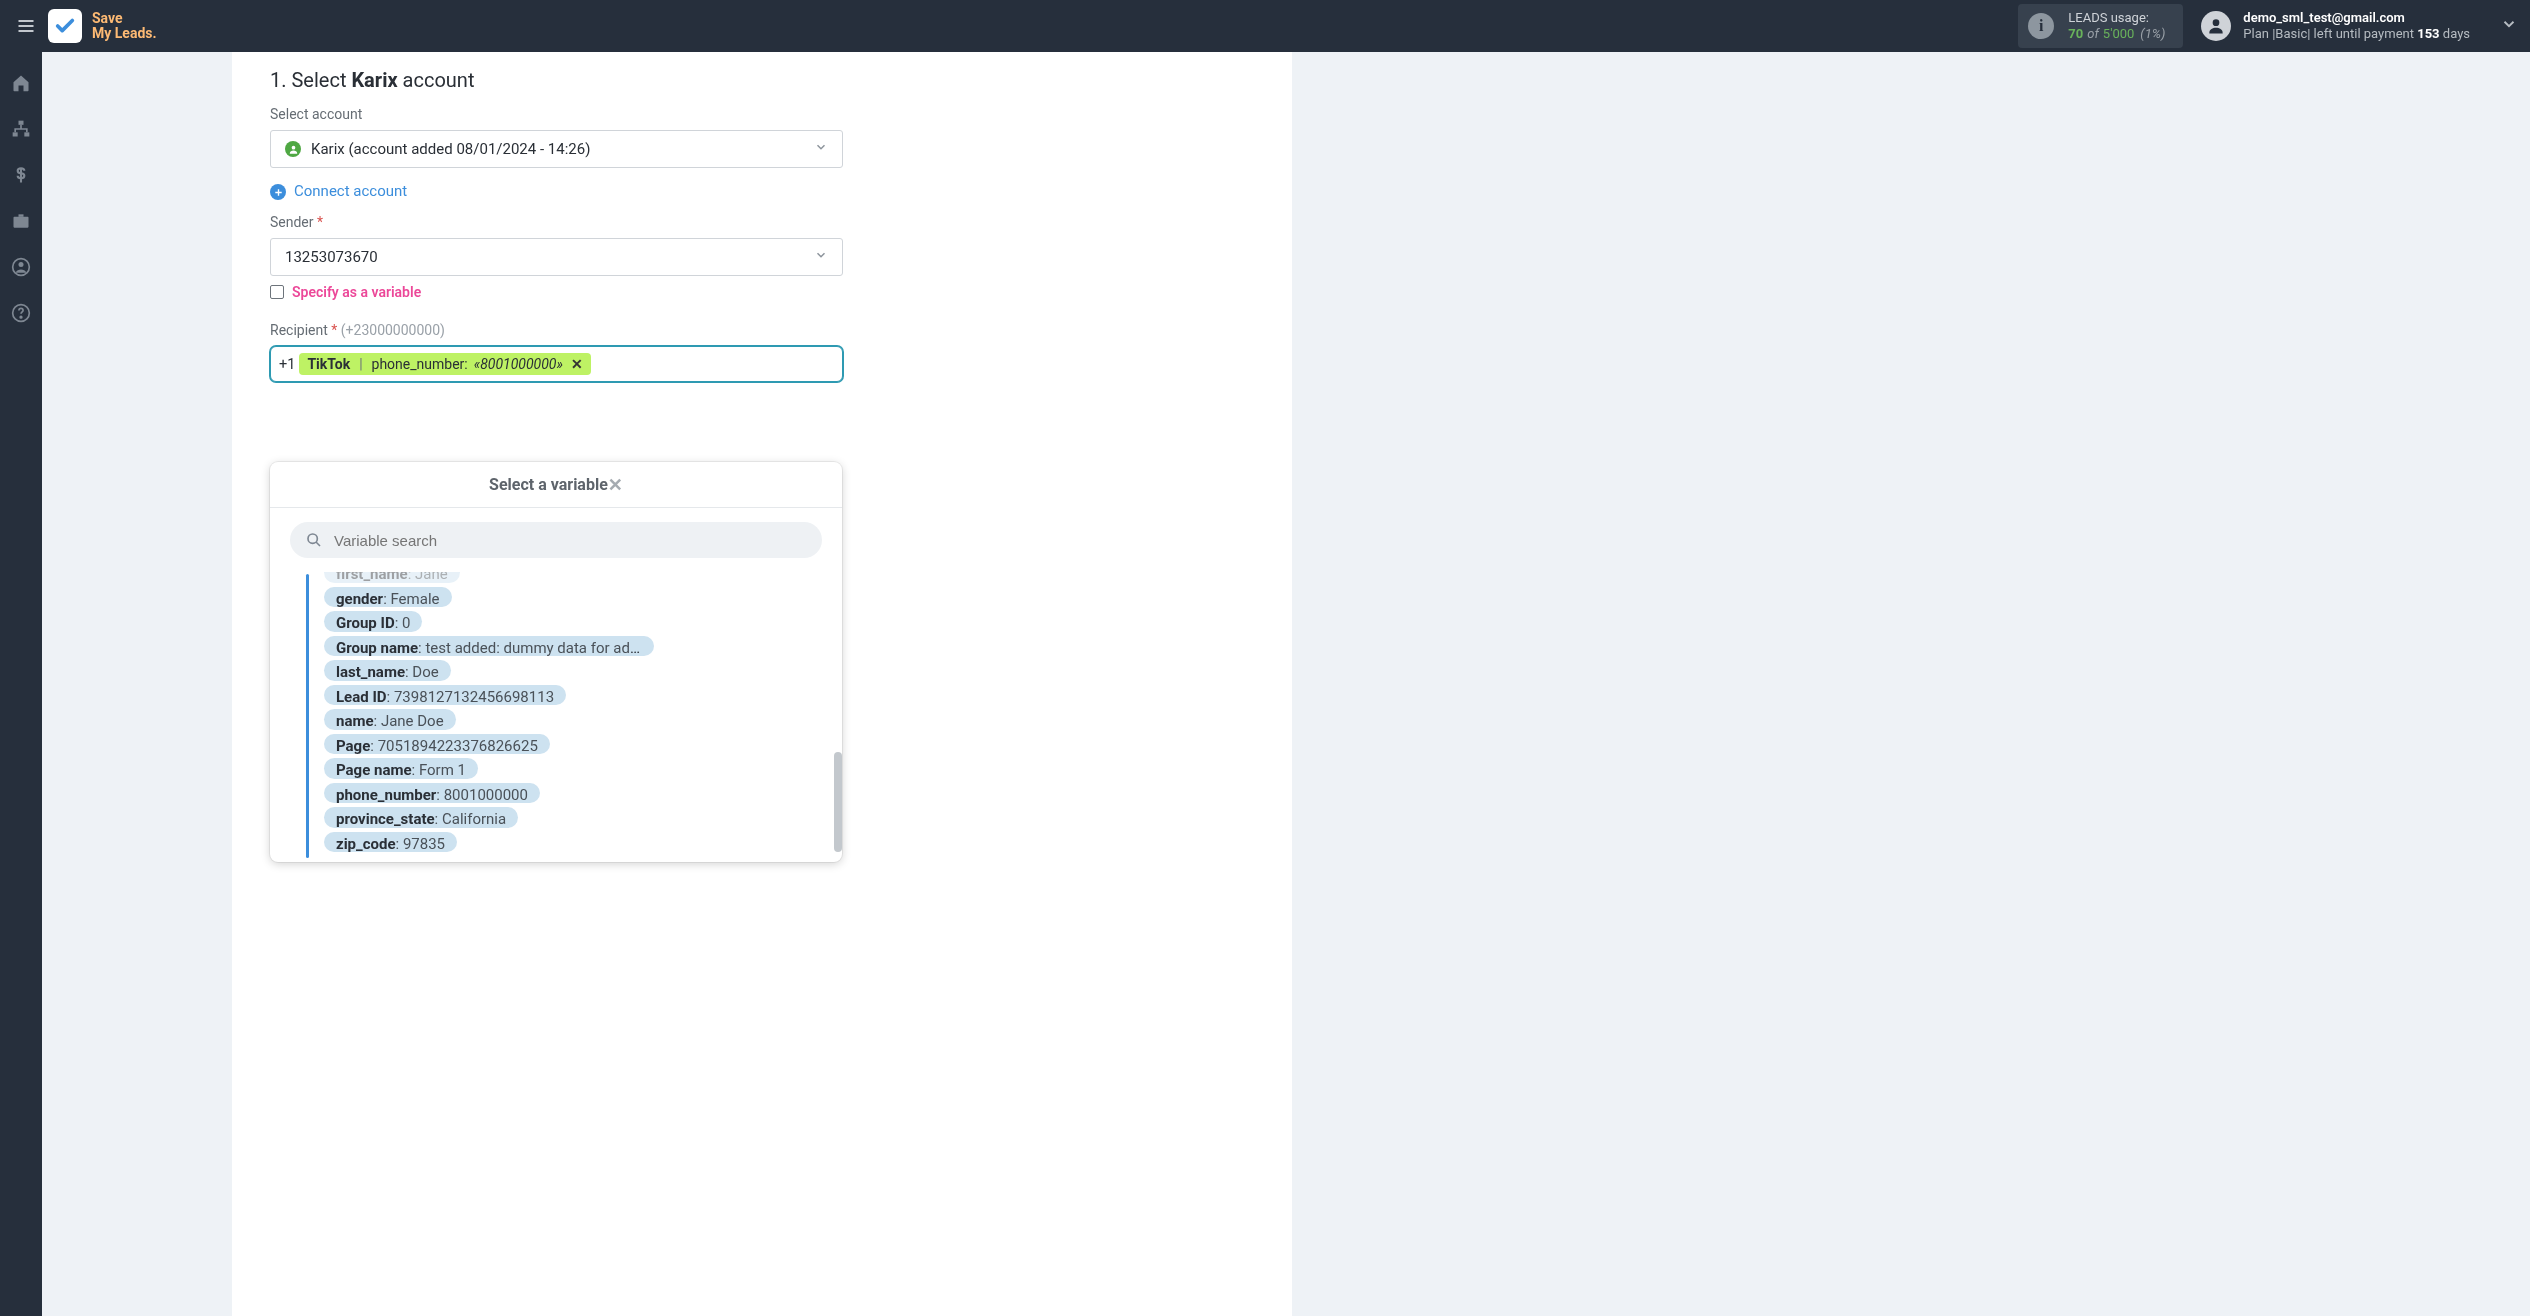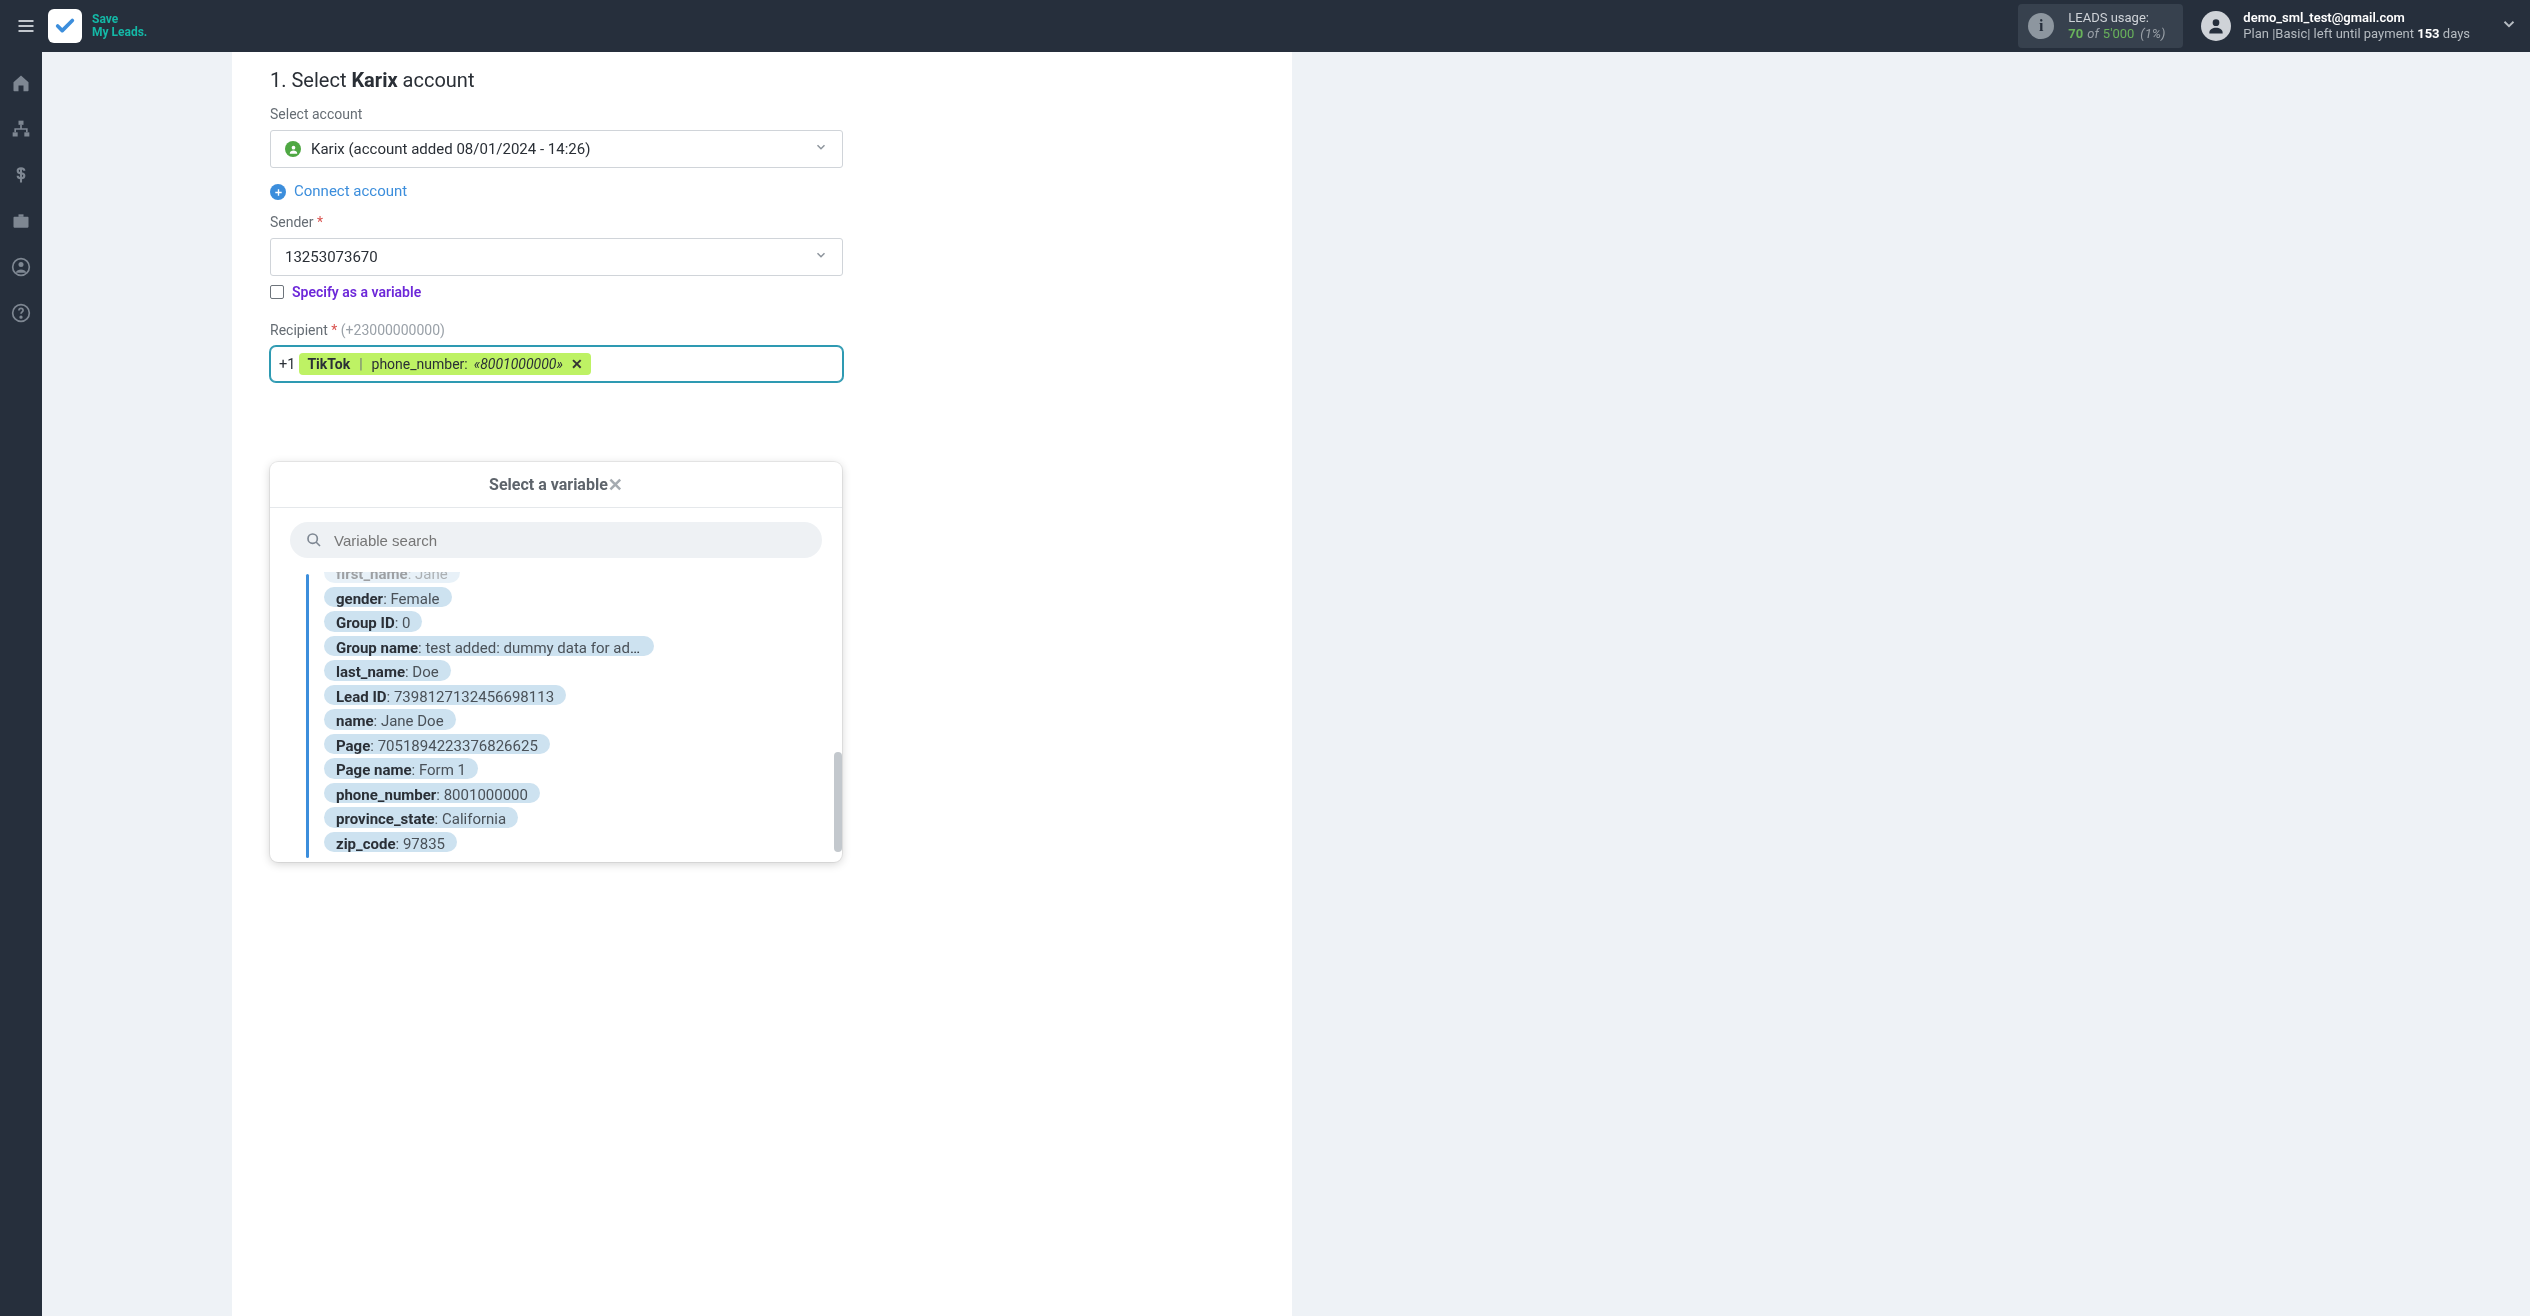--- a/index.html
+++ b/index.html
@@ -22,21 +22,21 @@
       color: #c2c7cd; cursor:pointer;
     }
     .menu-btn svg { width: 20px; height: 20px; }
     .logo {
       display:flex; align-items:center; gap:10px; margin-left:8px;
     }
     .logo-mark {
       width: 34px; height: 34px; background:#fff; border-radius:6px; display:flex; align-items:center; justify-content:center;
     }
     .logo-mark svg { width:22px; height:22px; }
-    .logo-text { color:#14b8a6; font-size:12px; font-weight:700; line-height:1.05; }
+    .logo-text { color:#fdba74; font-size:14px; font-weight:700; line-height:1.05; }
     .spacer { flex:1; }
     .usage-box {
       display:flex; align-items:center; gap:14px;
       background:#37414e; border-radius:4px; padding:6px 18px 6px 10px; margin-right:18px;
     }
     .usage-info-icon {
       width:26px; height:26px; border-radius:50%; background:#8d969f; color:#262f3c;
       display:flex; align-items:center; justify-content:center; font-weight:700; font-family: Georgia, serif;
     }
     .usage-lines { font-size:13px; line-height:1.25; }
@@ -93,21 +93,21 @@
     .select .chev { color:#8d949c; }
     .select .chev svg{ width:14px; height:14px; }
 
     .connect { display:flex; align-items:flex-end; gap:8px; margin-top:14px; cursor:pointer; }
     .connect .plus-ic { width:16px; height:16px; border-radius:50%; background:#3c8edc; color:#fff; display:flex; align-items:center; justify-content:center; }
     .connect .plus-ic svg{ width:11px; height:11px; }
     .connect a { color:#3c8edc; text-decoration:none; font-size:15px; }
 
     .step2 { margin-top:32px; }
 
-    .checkbox-row { display:flex; align-items:center; gap:8px; margin-top:8px; font-size:14px; font-weight:600; color:#6d28d9; }
+    .checkbox-row { display:flex; align-items:center; gap:8px; margin-top:8px; font-size:14px; font-weight:600; color:#ec4899; }
     .checkbox-box { width:14px; height:14px; border:1px solid #6d747b; border-radius:2px; }
 
     .recipient-input {
       margin-top:8px; min-height:36px; border:1px solid #2e9ab2; border-radius:6px; background:#fff;
       display:flex; align-items:center; padding:3px 8px; gap:4px; font-size:14.5px; width:573px;
       box-shadow: 0 0 0 1px #2e9ab2;
     }
     .tag {
       display:inline-flex; align-items:center; background:#bef264; border-radius:4px; padding:3px 8px; gap:6px; font-size:14px;
     }

